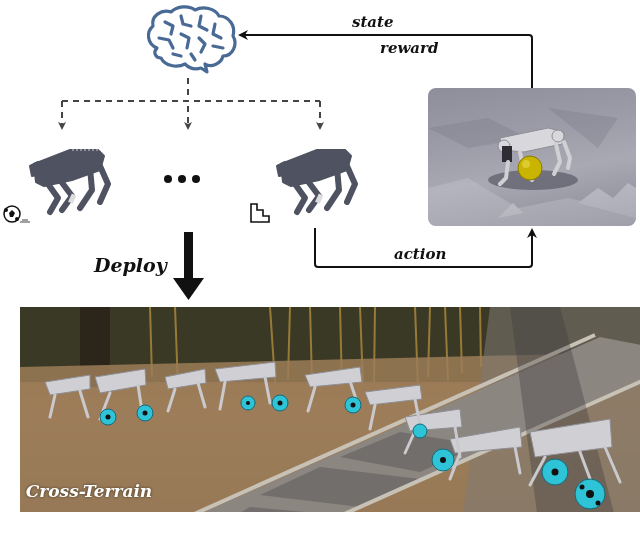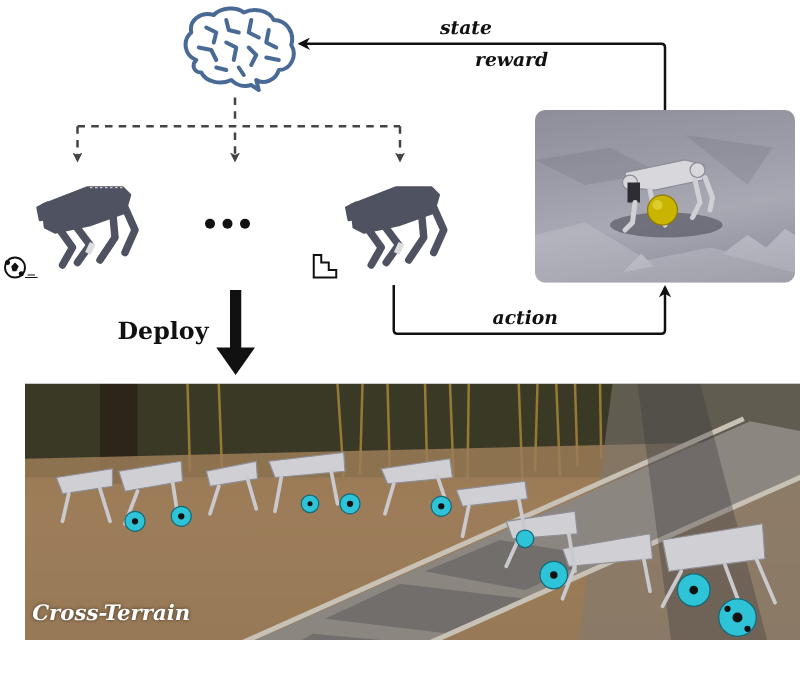--- a/index.html
+++ b/index.html
@@ -133,21 +133,21 @@
       <path d="M136,54 L142,70 L140,80"></path>
     </g>
     <circle cx="102" cy="80" r="12" fill="#c9b400" stroke="#8a7a00" stroke-width="1"></circle>
     <circle cx="98" cy="76" r="4" fill="#e6d540" opacity="0.7"></circle>
   </svg>
 </div>
 
 <div class="abs label-it" style="left:352px;top:13px;">state</div>
 <div class="abs label-it" style="left:344px;top:39px;margin-left:36px;">reward</div>
 <div class="abs label-it" style="left:394px;top:245px;font-style:italic;">action</div>
-<div class="abs deploy" style="left:94px;top:254px;">Deploy</div>
+<div class="abs deploy" style="left:94px;top:254px;font-style:italic;">Deploy</div>
 
 <div class="abs photo">
   <svg width="631" height="229" viewBox="0 0 631 229">
 
     <rect x="0" y="0" width="631" height="75" fill="#3a3926"></rect>
     <g stroke="#b08a3a" stroke-width="2" opacity="0.8">
       <path d="M130,0 L132,70"></path>
         <path d="M155,0 L158,80"></path>
         <path d="M250,0 L255,75"></path>
       <path d="M270,0 L268,72"></path>

